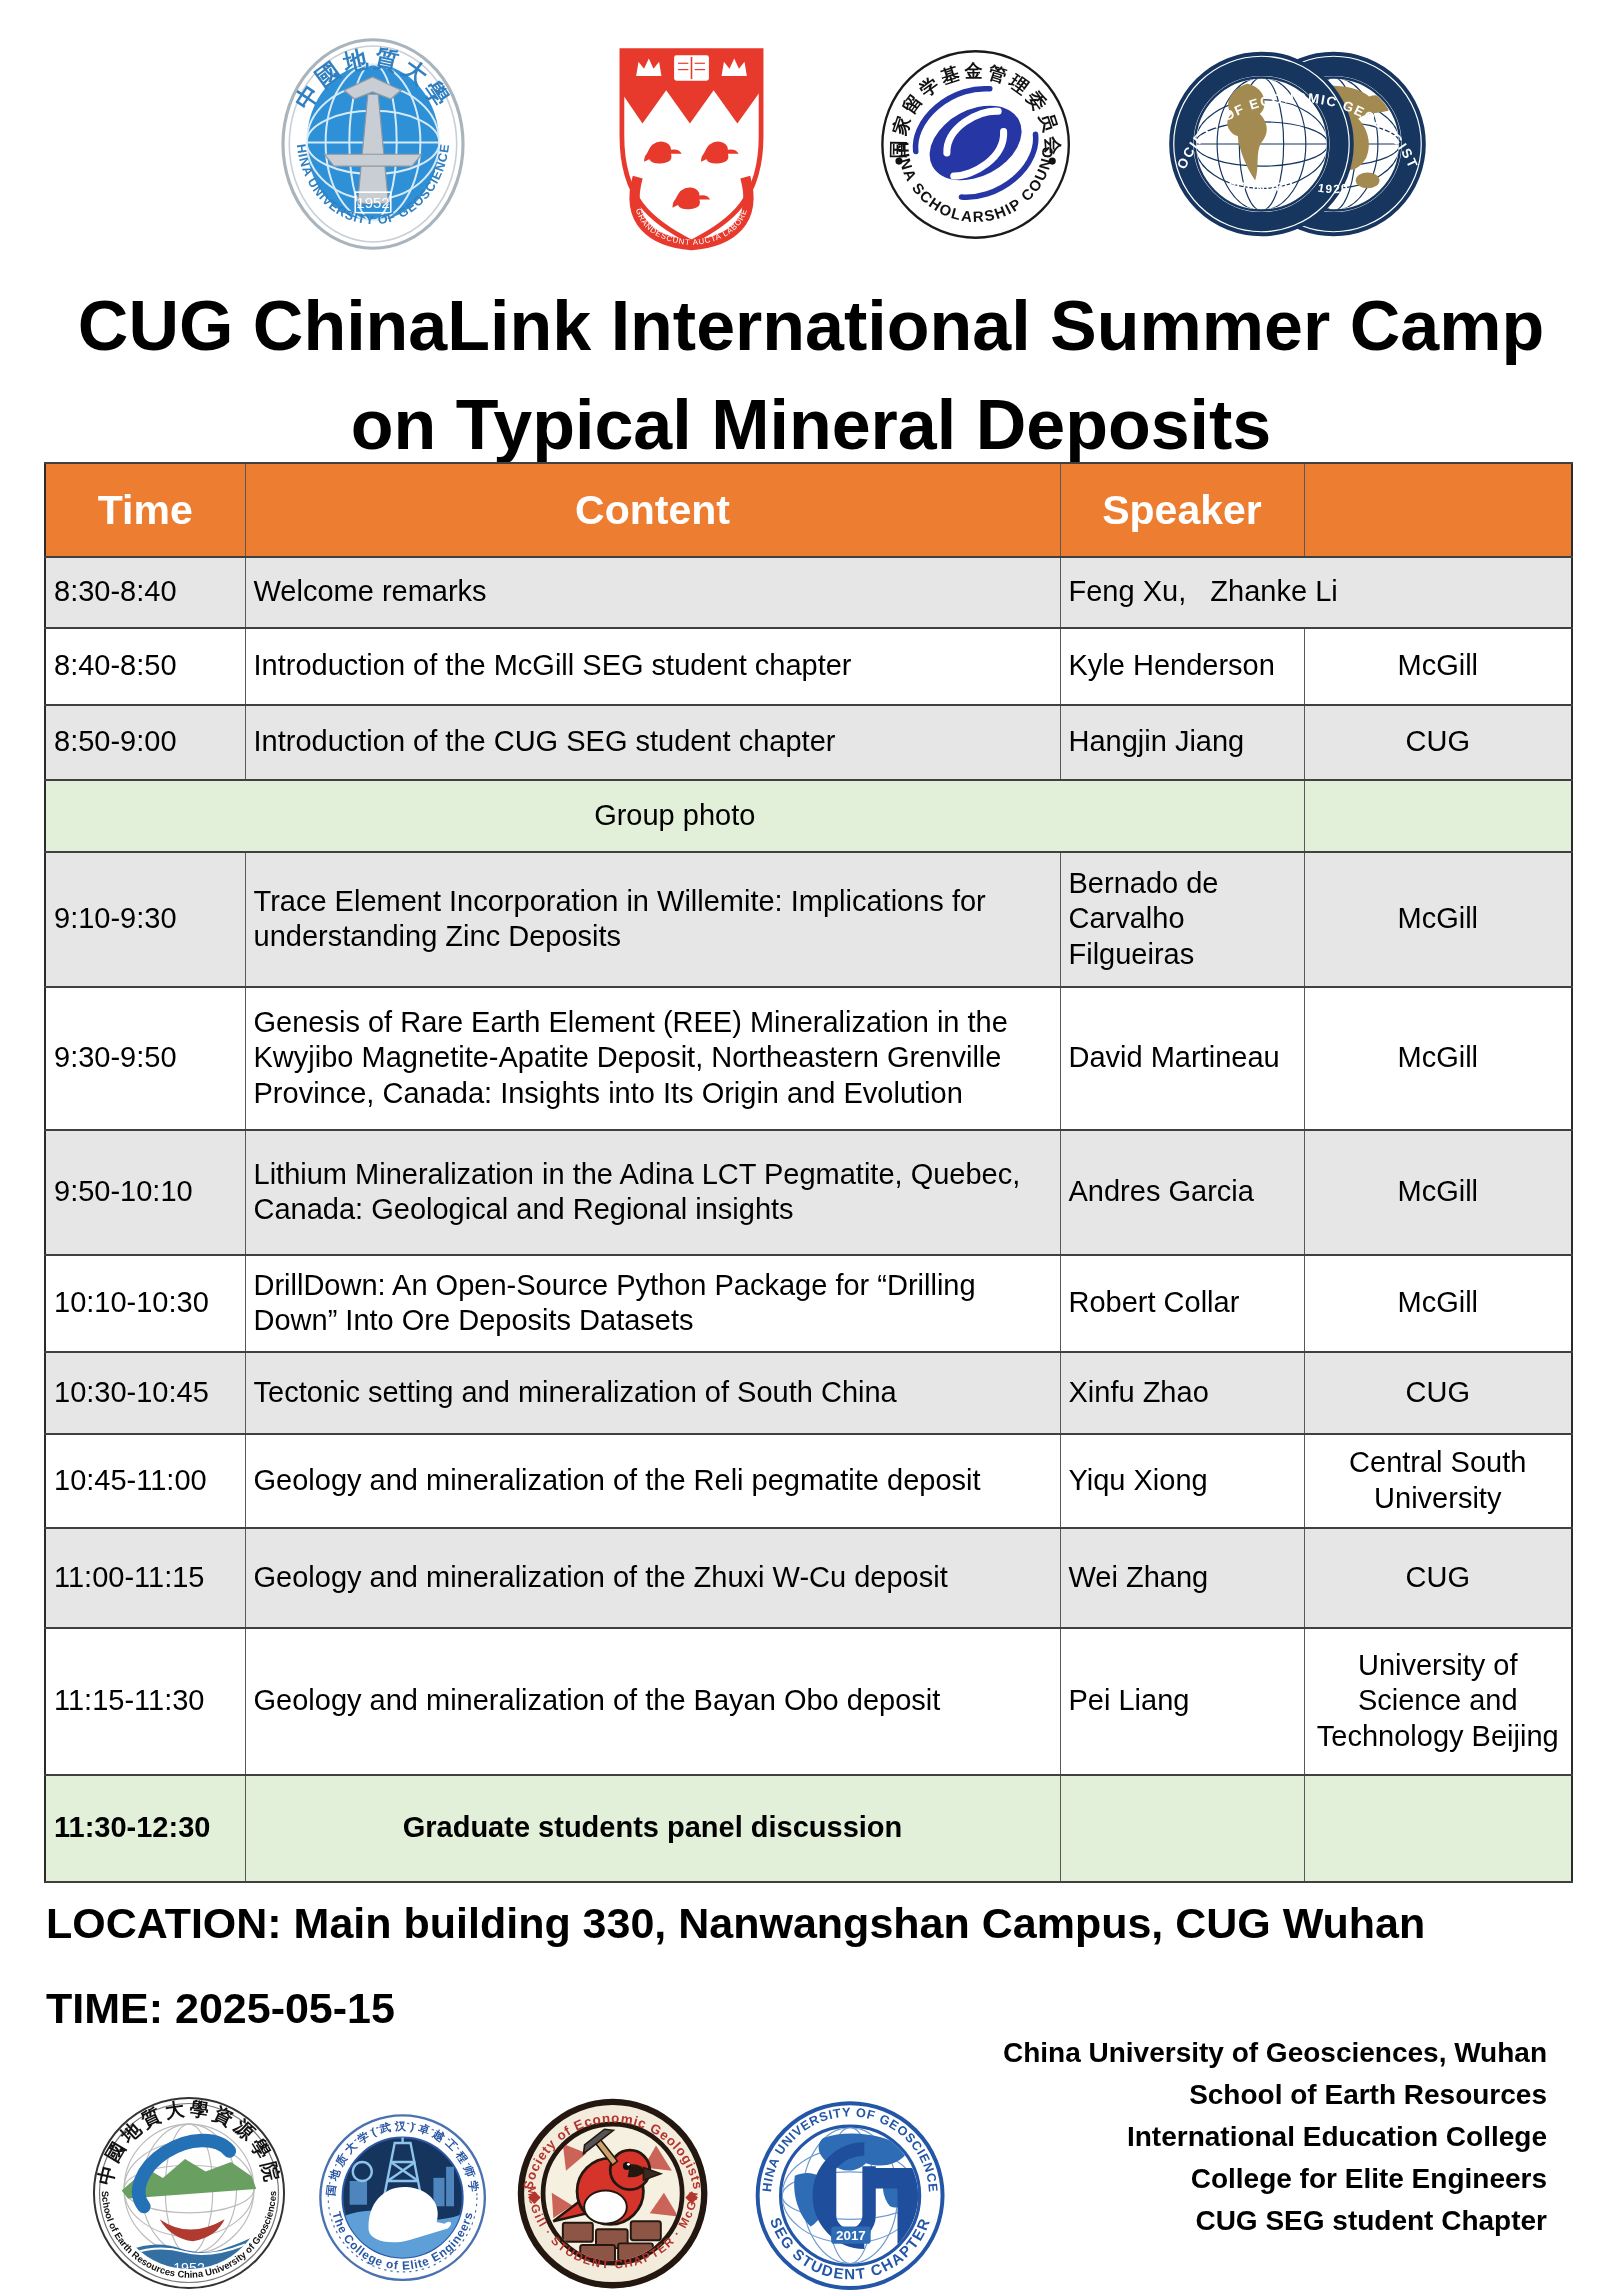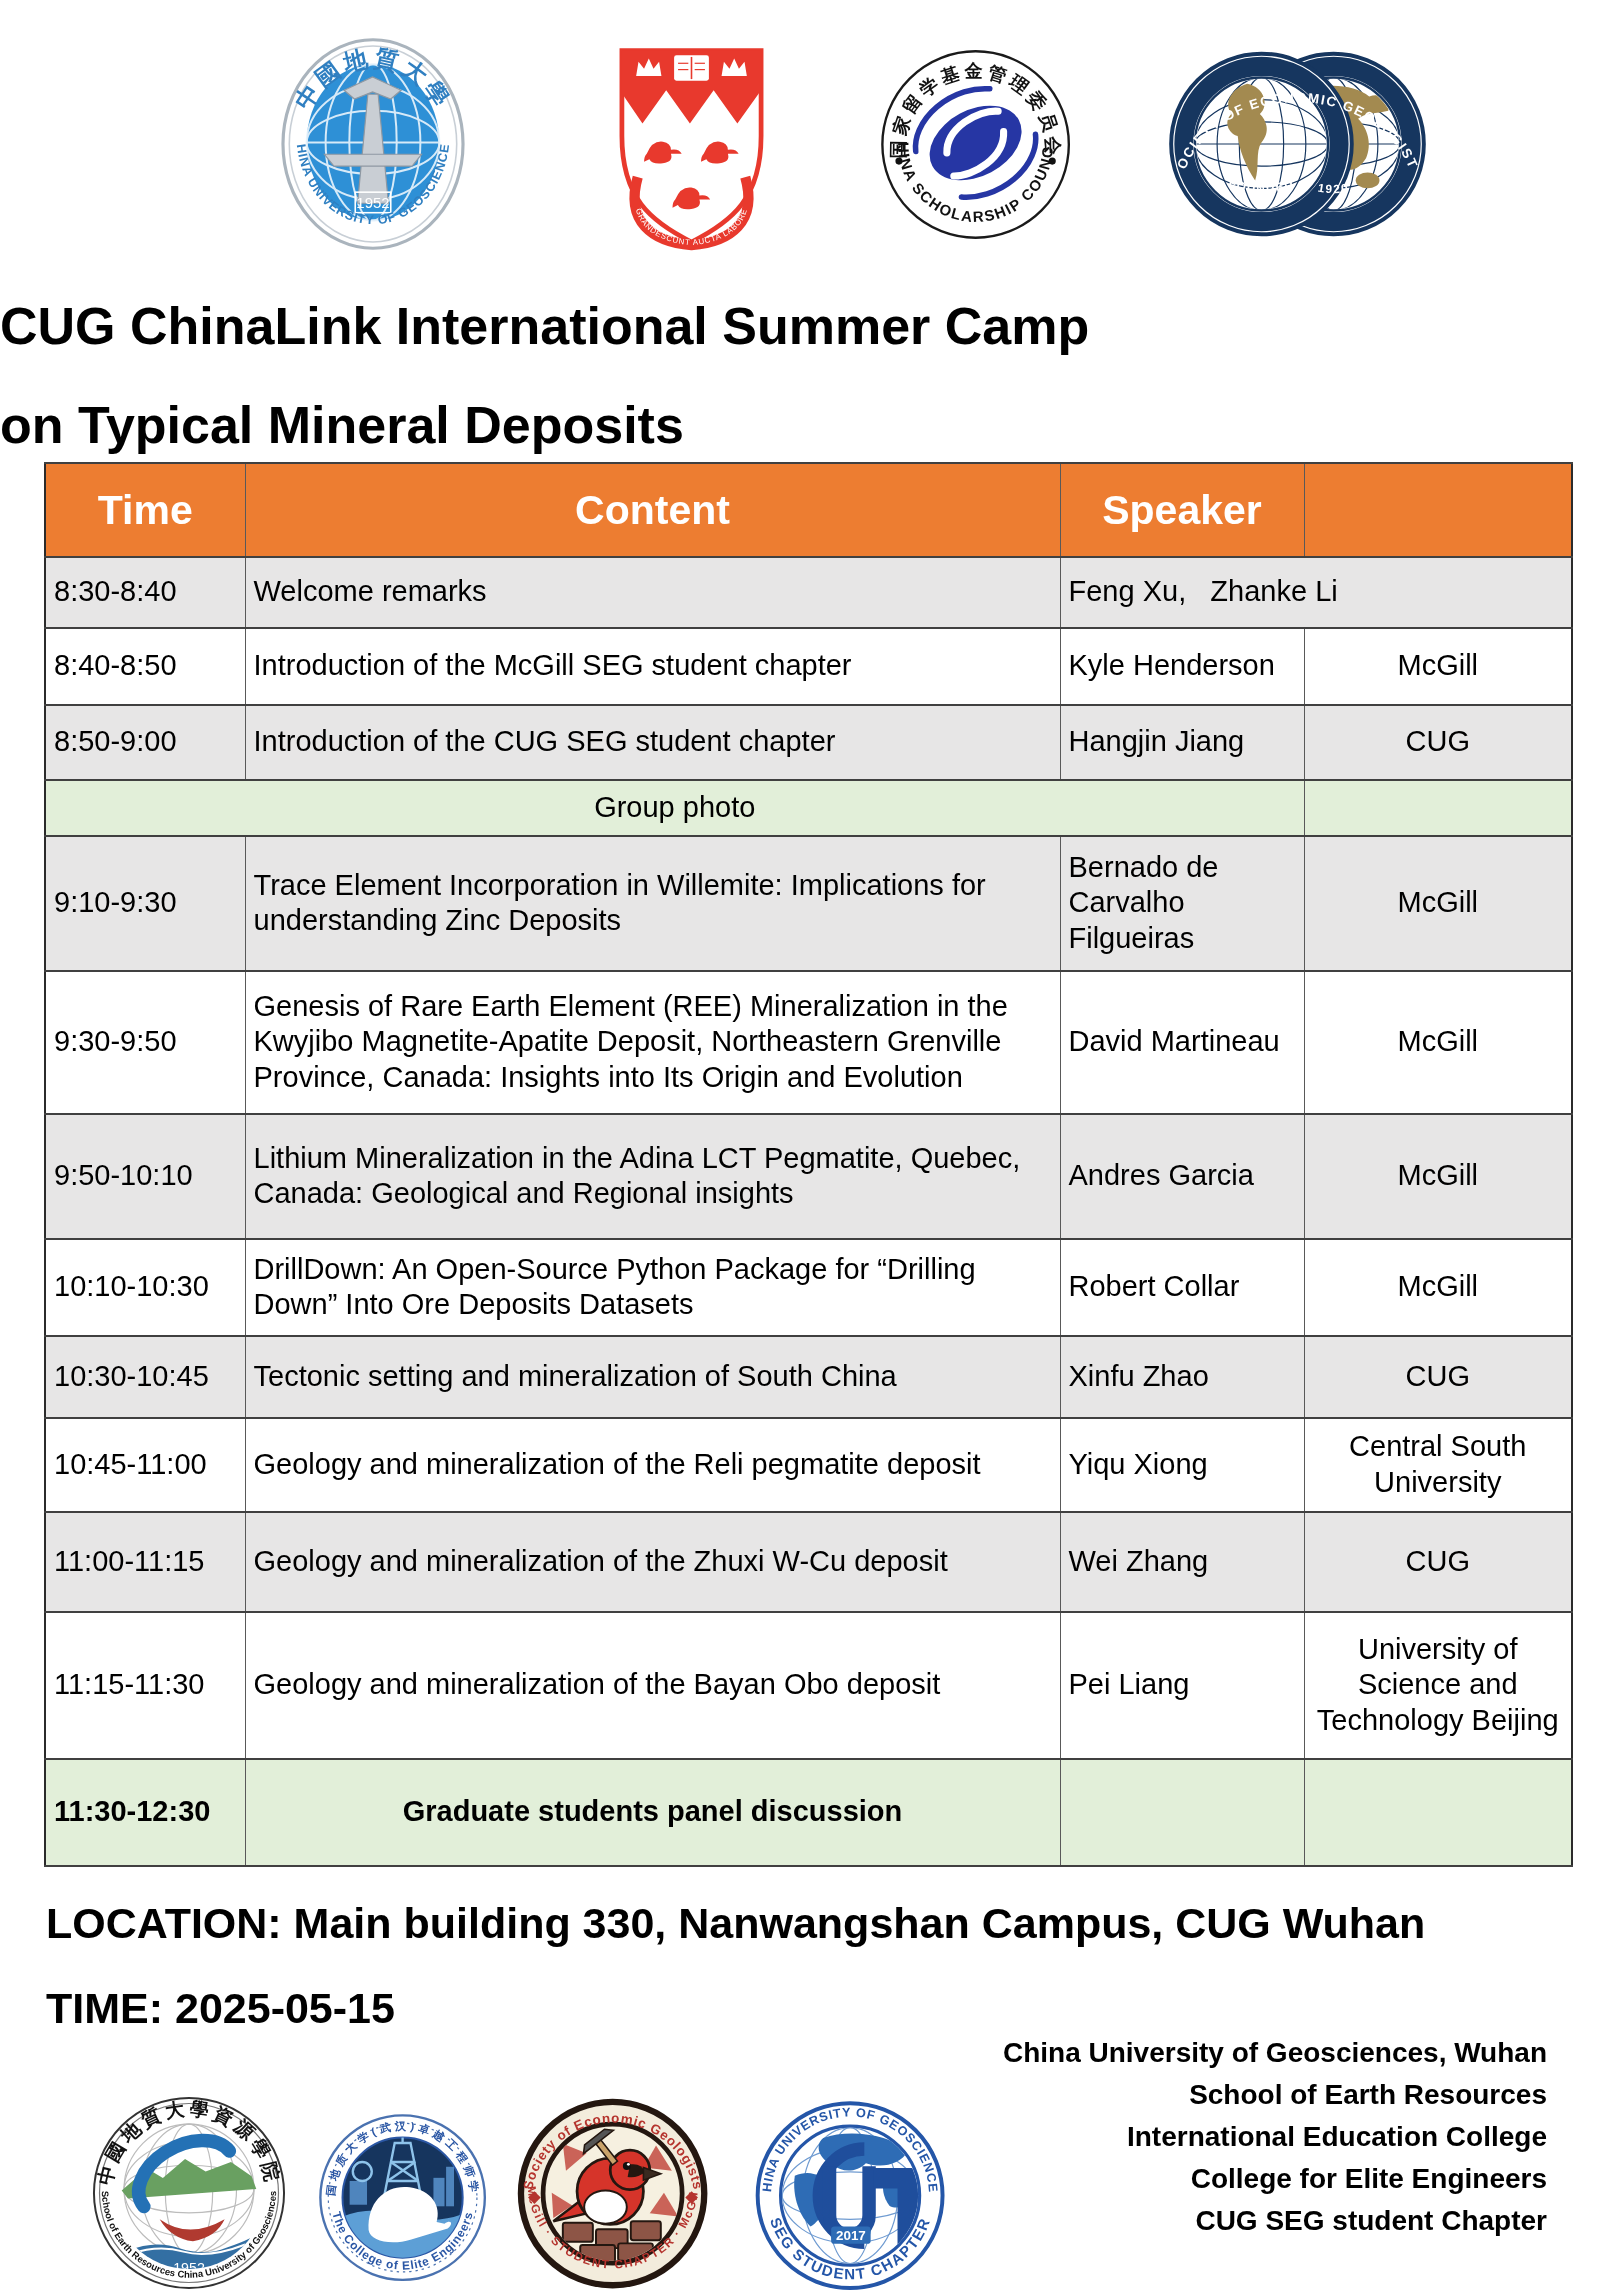--- a/index.html
+++ b/index.html
@@ -10,22 +10,22 @@
   .abs { position:absolute; }
 
   
   #logo-cug    { left:281px;  top:37px;  width:184px; height:214px; }
   #logo-mcgill { left:614px;  top:44px;  width:155px; height:207px; }
   #logo-csc    { left:880px; top:41px;  width:192px; height:207px; }
   #logo-seg    { left:1168px; top:44px;  width:259px; height:200px; }
   .logo svg { width:100%; height:100%; display:block; }
 
   
-  .title-line { left:0; width:100%; font-weight:bold;
-                font-size:52px; line-height:63px; letter-spacing:0px; }
+  .title-line { left:0; width:100%; text-align:center; font-weight:bold;
+                font-size:70px; line-height:63px; letter-spacing:0px; }
   #title-1 { top:295px; }
   #title-2 { top:394px; }
 
   
   table.schedule {
     position:absolute; left:44px; top:462px; width:1527px;
     border-collapse:collapse; table-layout:fixed; font-size:29px; line-height:1.22;
   }
   table.schedule { border:2.4px solid #2b2b2b; }
   .schedule th, .schedule td {
@@ -241,21 +241,21 @@
           <td class="cell-content">Introduction of the McGill SEG student chapter</td>
           <td class="cell-speaker">Kyle Henderson</td>
           <td class="cell-aff">McGill</td>
         </tr>
         <tr class="bg-gray" style="height: 75px;">
           <td class="cell-time">8:50-9:00</td>
           <td class="cell-content">Introduction of the CUG SEG student chapter</td>
           <td class="cell-speaker">Hangjin Jiang</td>
           <td class="cell-aff">CUG</td>
         </tr>
-        <tr class="bg-green" style="height: 56px;">
+        <tr class="bg-green" style="height: 72px;">
           <td class="cell-merged" colspan="3">Group photo</td>
           <td class="cell-aff"></td>
         </tr>
         <tr class="bg-gray" style="height: 135px;">
           <td class="cell-time">9:10-9:30</td>
           <td class="cell-content">Trace Element Incorporation in Willemite: Implications for understanding Zinc Deposits</td>
           <td class="cell-speaker">Bernado de Carvalho Filgueiras</td>
           <td class="cell-aff">McGill</td>
         </tr>
         <tr class="bg-white" style="height: 143px;">

